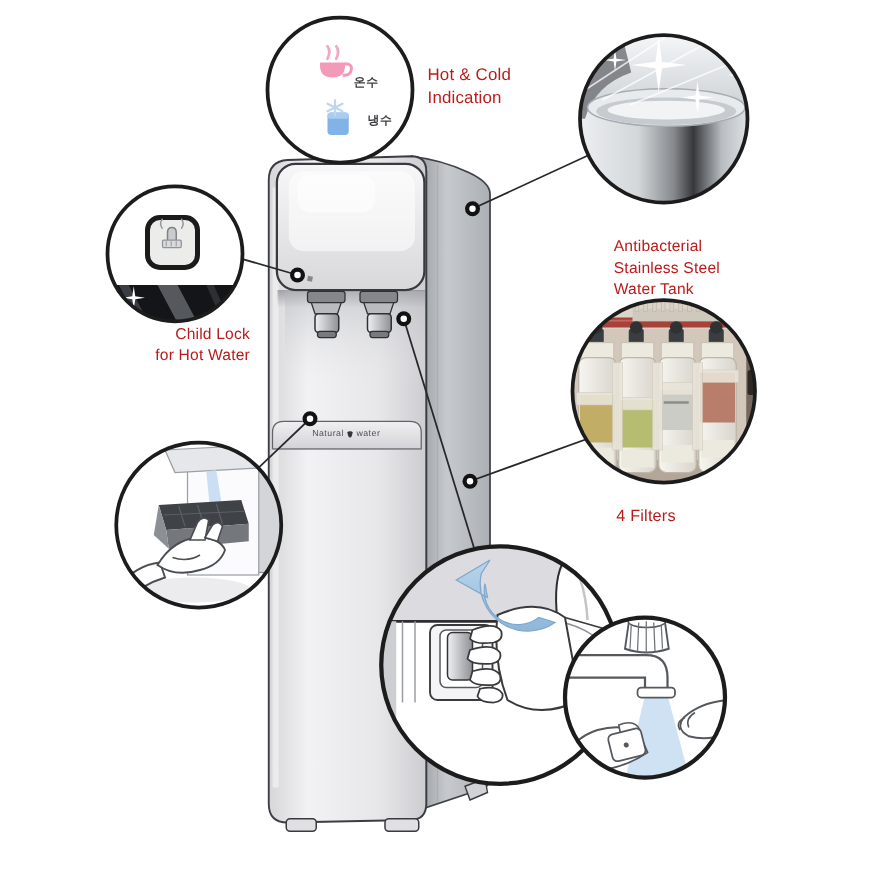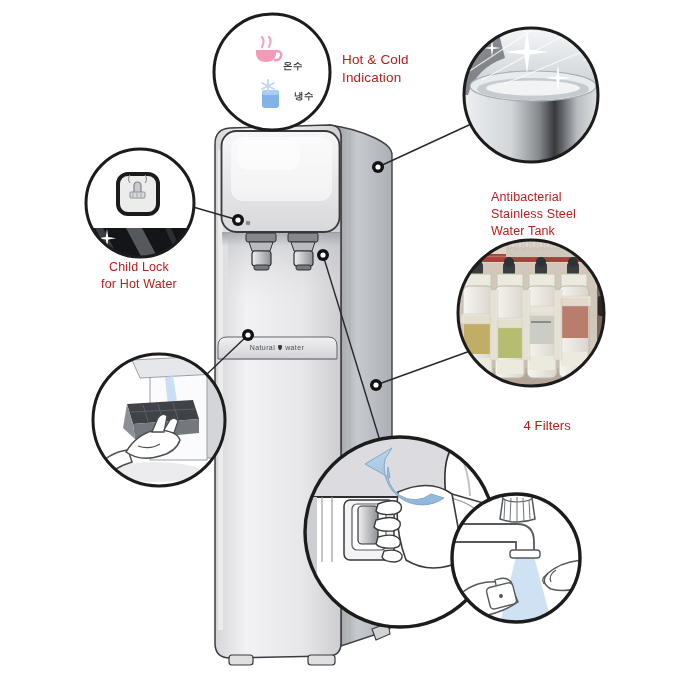--- a/index.html
+++ b/index.html
@@ -2,22 +2,22 @@
 <html><head>
 <meta charset="utf-8">
 <style>
   html,body{margin:0;padding:0;background:#fff;}
   body{width:700px;height:700px;font-family:"Liberation Sans",sans-serif;position:relative;overflow:hidden;}
   .stage{position:absolute;left:0;top:0;width:700px;height:700px;}
   svg{position:absolute;left:0;top:0;}
   .label{position:absolute;white-space:pre-line;color:#b91c1c;font-size:13px;line-height:1.36;letter-spacing:.15px;}
   .label-hotcold{left:342px;top:51px;width:120px;font-size:13.5px;}
   .label-tank{left:491px;top:169px;width:130px;font-size:12.5px;margin-top:20px;}
-  .label-lock{left:78px;top:259px;width:122px;text-align:center;font-size:12.5px;}
-  .label-filters{left:493px;top:417px;width:78px;text-align:right;}
+  .label-lock{left:78px;top:259px;width:122px;text-align:right;font-size:12.5px;}
+  .label-filters{left:493px;top:404px;width:78px;text-align:left;}
   .label-tray{left:88px;top:490px;width:170px;}
   .k-label{position:absolute;font-size:9.5px;font-weight:bold;color:#3a3c40;letter-spacing:.5px;}
   .k-hot{left:283px;top:60px;}
   .k-cold{left:283px;top:90px;margin-left:11px;}
   .logo{position:absolute;left:227px;top:341px;width:100px;height:13px;display:flex;align-items:center;justify-content:center;gap:3px;}
   .logo span.t{font-size:7px;color:#4c5056;letter-spacing:.4px;}
   .drop{display:inline-block;width:4px;height:5px;background:#33363b;border-radius:50% 50% 50% 50%/15% 15% 85% 85%;}
 </style>
 </head>
 <body>

